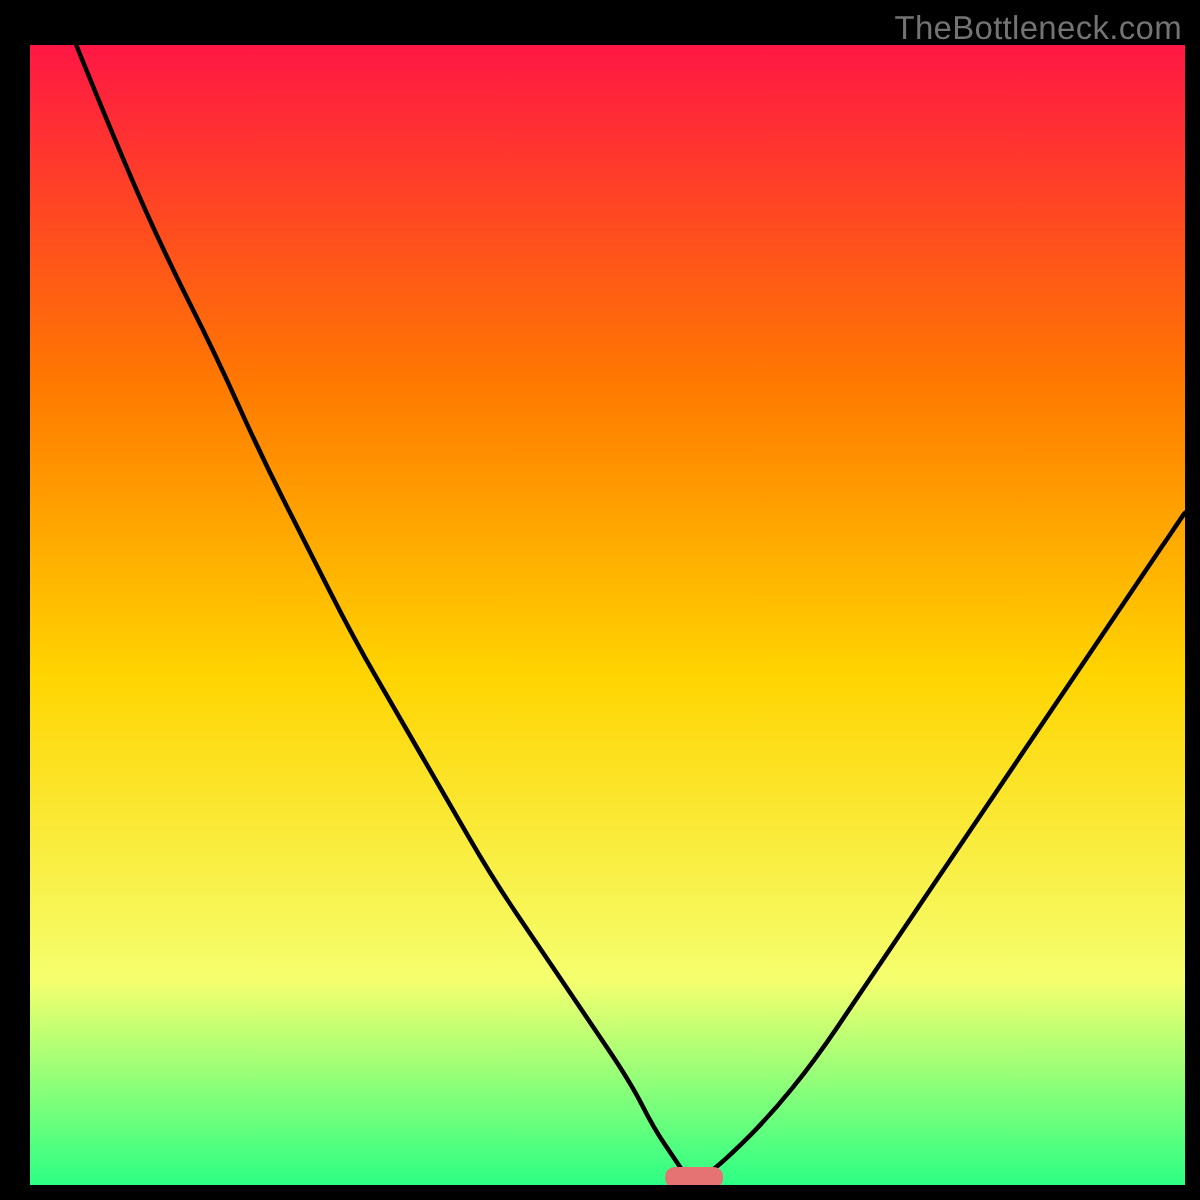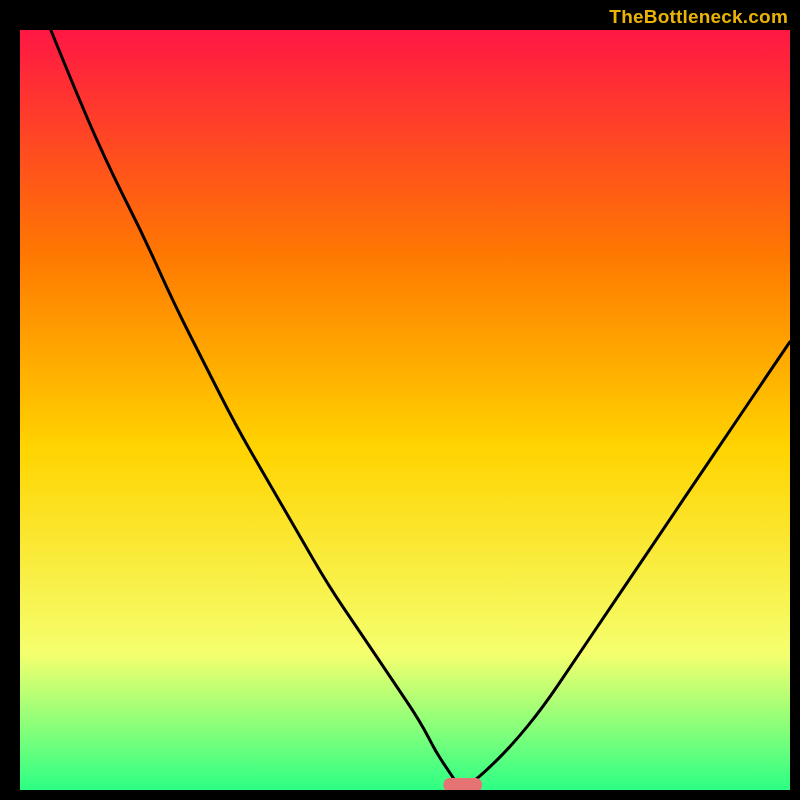--- a/index.html
+++ b/index.html
@@ -14,23 +14,23 @@
   .container {
     position: relative;
     width: 800px;
     height: 800px;
     background: #000;
   }
   .watermark {
     position: absolute;
     top: 6px;
     right: 12px;
-    color: #eab308;
-    font-size: 19px;
-    font-weight: 700;
+    color: #737373;
+    font-size: 22px;
+    font-weight: 400;
     letter-spacing: 0.2px;
     z-index: 10;
   }
   .plot-area {
     position: absolute;
     left: 20px;
     top: 30px;
     width: 770px;
     height: 760px;
     overflow: hidden;

